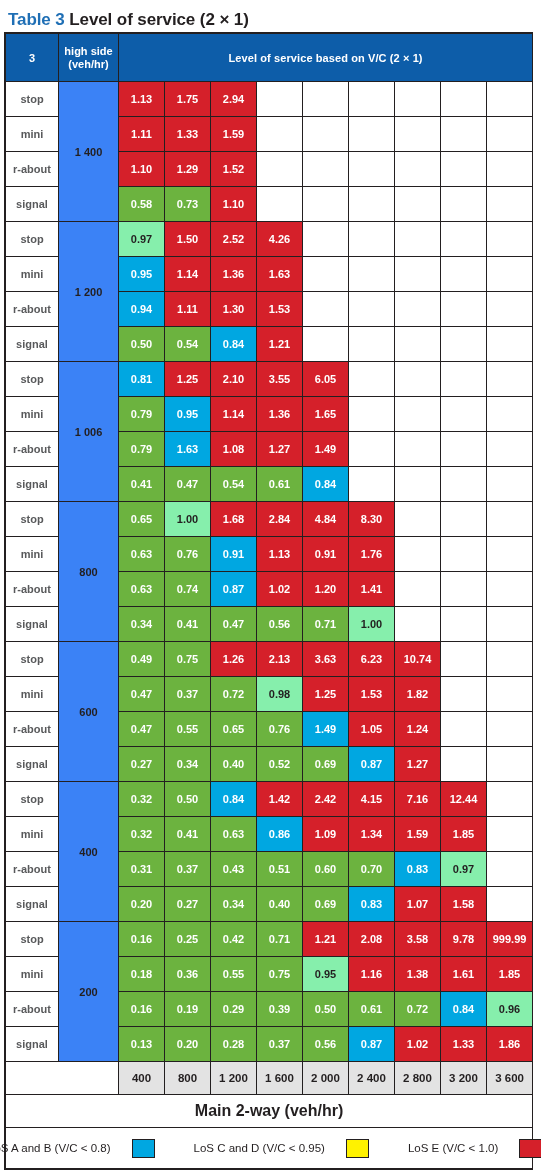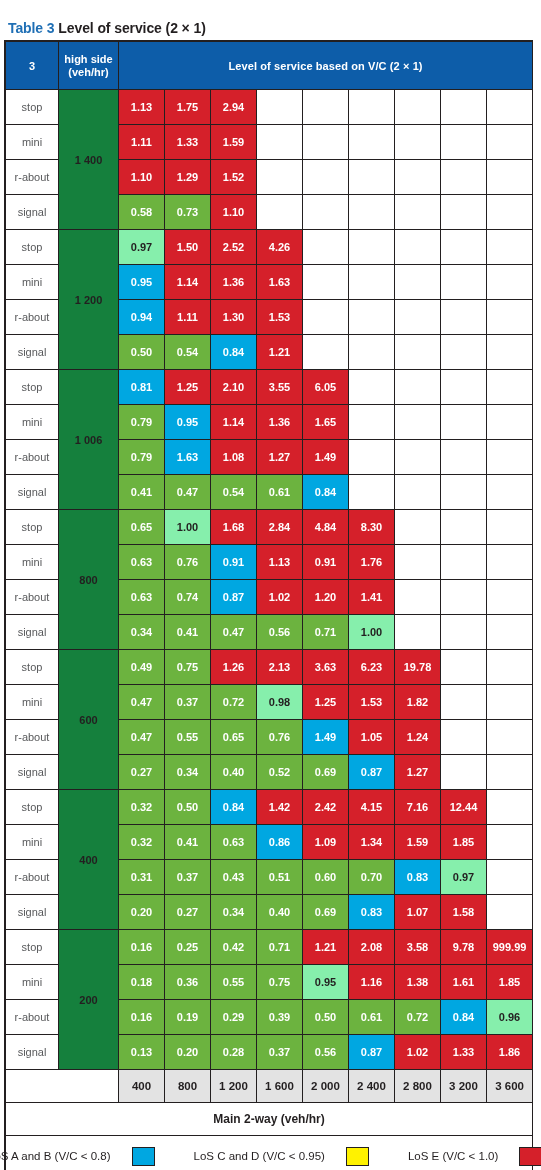--- a/index.html
+++ b/index.html
@@ -6,22 +6,22 @@
   body{
     width:541px;height:1170px;
     font-family:"Liberation Sans", sans-serif;
     color:#231f20;
     -webkit-font-smoothing:antialiased;
   }
   #root{position:relative;width:541px;height:1170px;box-sizing:border-box;padding:0 4px;}
 
   
   .caption{
-    font-size:14px;line-height:14px;font-weight:bold;
-    padding:21px 0 5px 4px;letter-spacing:-0.1px;
+    font-size:17px;line-height:14px;font-weight:bold;
+    padding:13px 0 5px 4px;letter-spacing:-0.1px;
   }
   .caption .num{color:#1f6fb5;}
   .caption .desc{color:#231f20;font-weight:bold;}
 
   
   .tbl-wrap{border:1.5px solid #231f20;width:529px;box-sizing:border-box;}
   table.los{border-collapse:collapse;width:100%;table-layout:fixed;}
   table.los td,table.los th{
     border:1px solid #231f20;
     padding:0;margin:0;
@@ -37,42 +37,42 @@
   
   thead td{background:#0d5da9;color:#ffffff;font-weight:bold;border-color:#231f20;}
   .hdr-num{font-size:19px;font-weight:bold;height:47px;}
   .hdr-high{font-size:11.5px;line-height:13px;font-weight:bold;}
   .hdr-main{font-size:12px;font-weight:bold;letter-spacing:.1px;}
 
   
   tbody tr{height:35px;}
   td.mode{
     background:#ffffff;color:#58595b;
-    font-size:11.5px;font-weight:normal;
+    font-size:11.5px;font-weight:bold;
     text-align:left;padding-left:7px;
   }
   td.high{
-    background:#15803d;color:#231f20;
+    background:#3b82f6;color:#231f20;
     font-size:11.5px;font-weight:bold;
   }
   td.cell{font-size:11.5px;font-weight:bold;background:#ffffff;}
   td.cell.blank{background:#ffffff;}
   td.cell.g{background:#6cb33f;color:#ffffff;}
   td.cell.b{background:#00a7e1;color:#ffffff;}
   td.cell.y{background:#86efac;color:#231f20;}
   td.cell.r{background:#d5202a;color:#ffffff;}
 
   
   tr.axis{height:33px;}
   tr.axis td.axis-blank{background:#ffffff;border-right:1px solid #231f20;}
   tr.axis td.axis-val{background:#e3e3e3;font-size:11.5px;font-weight:bold;color:#231f20;}
 
   tr.axis-label td{
     background:#ffffff;height:32px;border:1px solid #231f20;
-    font-size:12px;font-weight:bold;color:#231f20;
+    font-size:16px;font-weight:bold;color:#231f20;
   }
 
   
   tr.legend-row td{background:#ffffff;height:40px;border:1px solid #231f20;}
   .legend{
     display:flex;align-items:center;justify-content:center;gap:21px;
     width:100%;
   }
   .legend-item{display:flex;align-items:center;gap:7px;}
   .swatch{width:21px;height:17px;border:1px solid #231f20;display:block;}
@@ -318,21 +318,21 @@
           </tr>
           <tr>
             <td class="mode">stop</td>
             <td class="high" rowspan="4">600</td>
             <td class="cell g">0.49</td>
             <td class="cell g">0.75</td>
             <td class="cell r">1.26</td>
             <td class="cell r">2.13</td>
             <td class="cell r">3.63</td>
             <td class="cell r">6.23</td>
-            <td class="cell r">19.78</td>
+            <td class="cell r">10.74</td>
             <td class="cell blank"></td>
             <td class="cell blank"></td>
           </tr>
           <tr>
             <td class="mode">mini</td>
             <td class="cell g">0.47</td>
             <td class="cell g">0.37</td>
             <td class="cell g">0.72</td>
             <td class="cell y">0.98</td>
             <td class="cell r">1.25</td>

